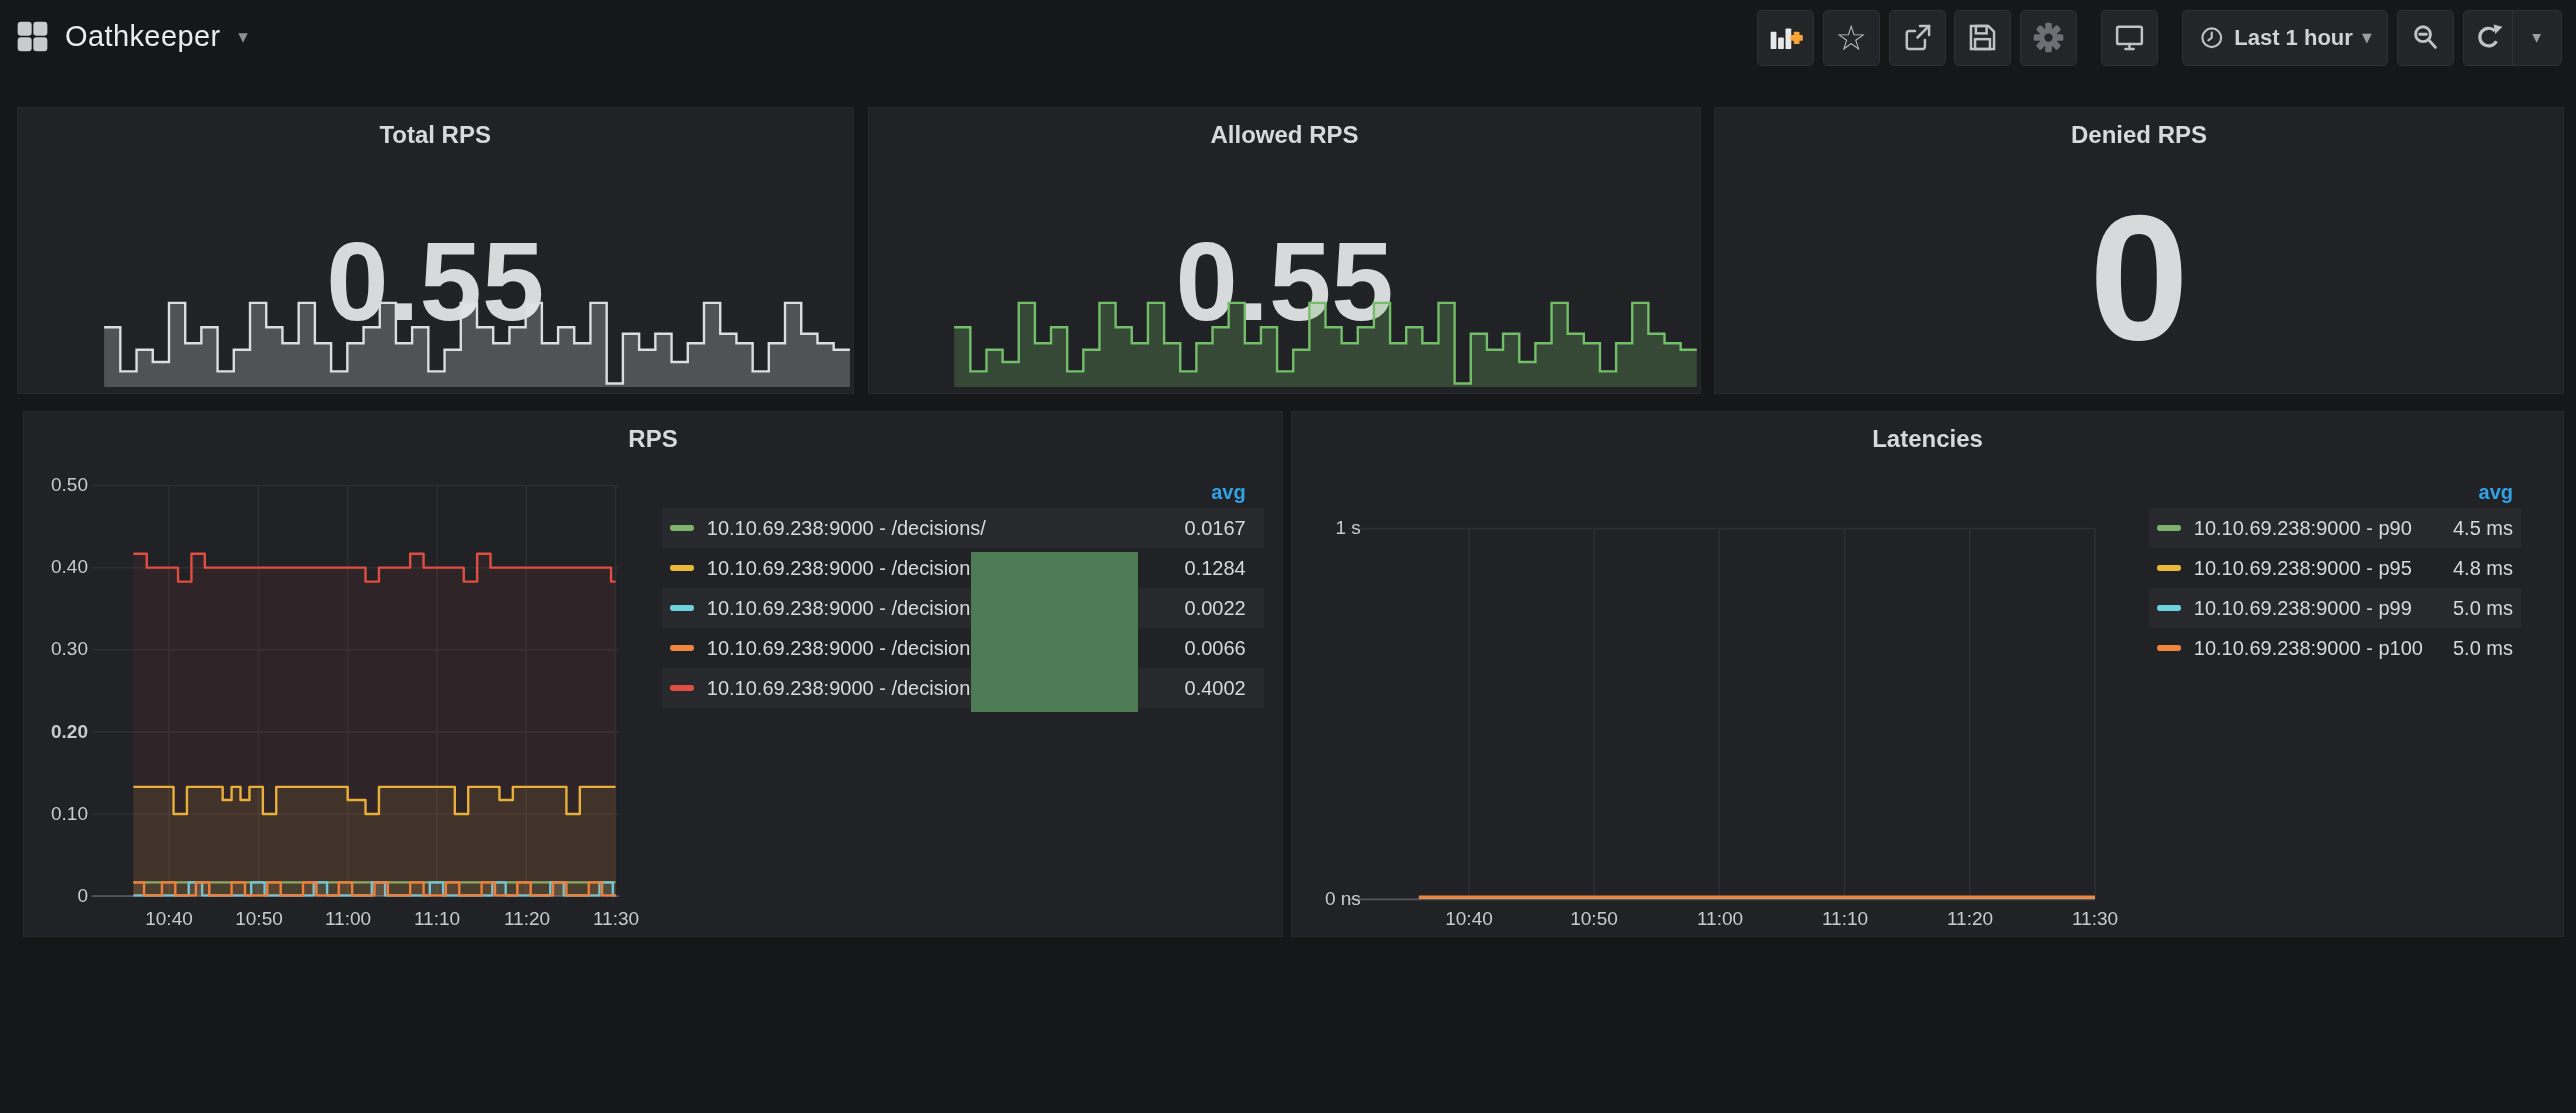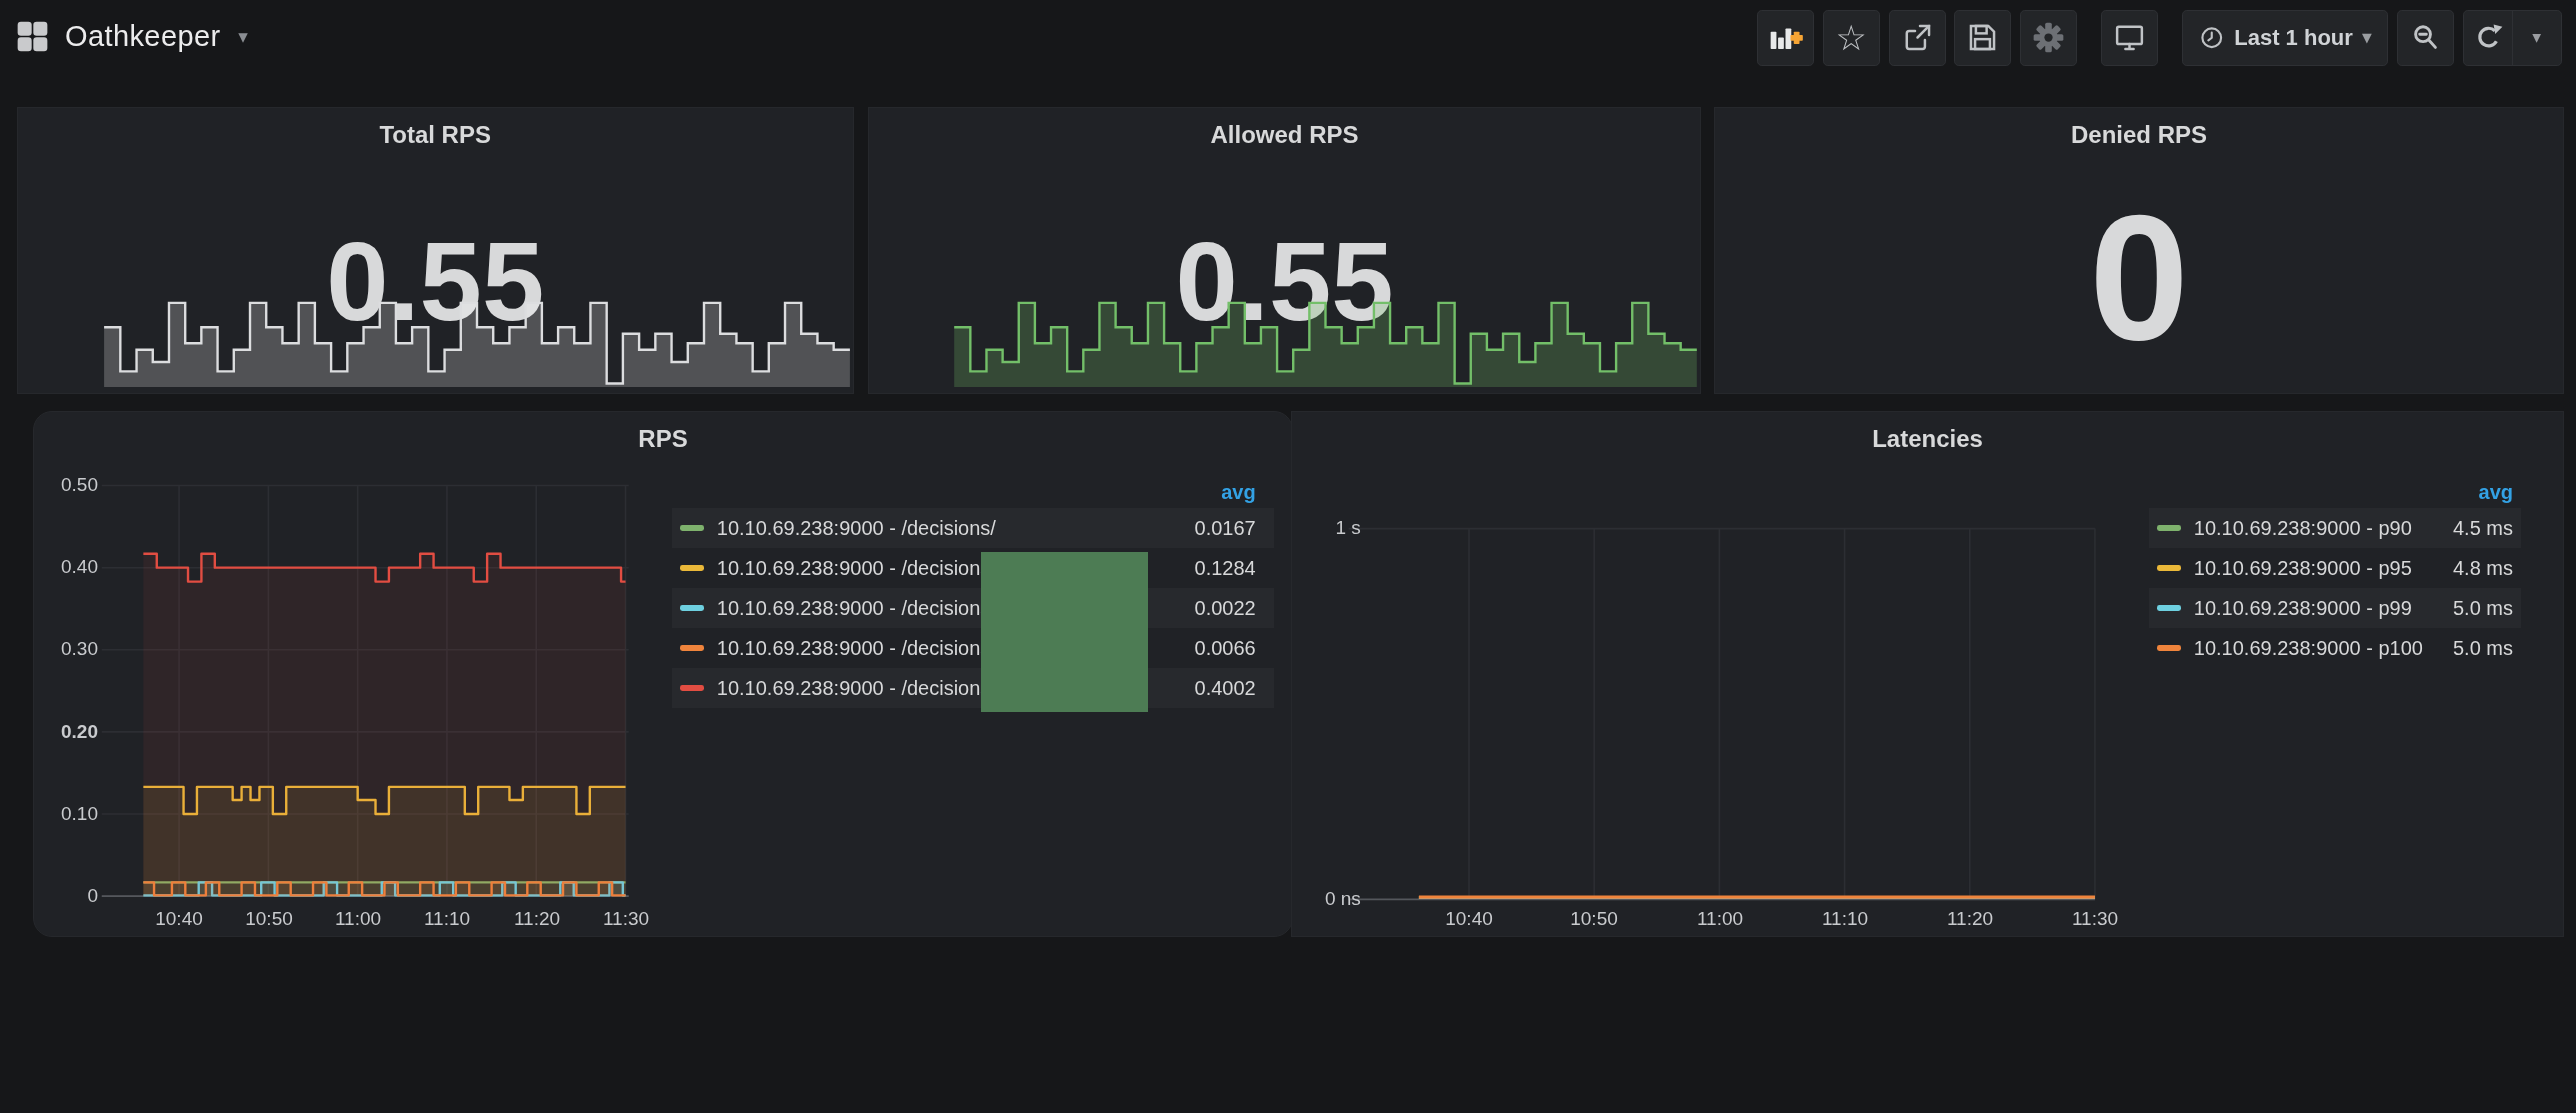--- a/index.html
+++ b/index.html
@@ -173,21 +173,21 @@
         <path d="M 0 46.8 H 20.3 V 102.3 H 40.6 V 75.2 H 60.9 V 90.5 H 81.2 V 16.2 H 101.5 V 66.9 H 121.8 V 46.8 H 142.1 V 102.3 H 162.4 V 75.2 H 182.7 V 16.2 H 203.0 V 46.8 H 223.3 V 66.9 H 243.7 V 16.2 H 264.0 V 66.9 H 284.3 V 102.3 H 304.6 V 66.9 H 324.9 V 46.8 H 345.2 V 16.2 H 365.5 V 66.9 H 385.8 V 46.8 H 406.1 V 102.3 H 426.4 V 75.2 H 446.7 V 16.2 H 467.0 V 46.8 H 487.3 V 66.9 H 507.6 V 46.8 H 527.9 V 16.2 H 548.2 V 66.9 H 568.5 V 46.8 H 588.8 V 66.9 H 609.1 V 16.2 H 629.4 V 117.6 H 649.7 V 55.1 H 670.0 V 75.2 H 690.3 V 55.1 H 710.7 V 90.5 H 731.0 V 66.9 H 751.3 V 16.2 H 771.6 V 55.1 H 791.9 V 66.9 H 812.2 V 102.3 H 832.5 V 66.9 H 852.8 V 16.2 H 873.1 V 55.1 H 893.4 V 66.9 H 913.7 V 75.2 H 934 V 122 H 0 Z" fill="rgba(115,191,105,0.25)" stroke="none"></path>
         <path d="M 0 46.8 H 20.3 V 102.3 H 40.6 V 75.2 H 60.9 V 90.5 H 81.2 V 16.2 H 101.5 V 66.9 H 121.8 V 46.8 H 142.1 V 102.3 H 162.4 V 75.2 H 182.7 V 16.2 H 203.0 V 46.8 H 223.3 V 66.9 H 243.7 V 16.2 H 264.0 V 66.9 H 284.3 V 102.3 H 304.6 V 66.9 H 324.9 V 46.8 H 345.2 V 16.2 H 365.5 V 66.9 H 385.8 V 46.8 H 406.1 V 102.3 H 426.4 V 75.2 H 446.7 V 16.2 H 467.0 V 46.8 H 487.3 V 66.9 H 507.6 V 46.8 H 527.9 V 16.2 H 548.2 V 66.9 H 568.5 V 46.8 H 588.8 V 66.9 H 609.1 V 16.2 H 629.4 V 117.6 H 649.7 V 55.1 H 670.0 V 75.2 H 690.3 V 55.1 H 710.7 V 90.5 H 731.0 V 66.9 H 751.3 V 16.2 H 771.6 V 55.1 H 791.9 V 66.9 H 812.2 V 102.3 H 832.5 V 66.9 H 852.8 V 16.2 H 873.1 V 55.1 H 893.4 V 66.9 H 913.7 V 75.2 H 934" fill="none" stroke="#73bf69" stroke-width="3"></path>
       </svg>
   </div>
 
   <div class="panel" id="p-stat-2" style="left:1714px;top:107px;width:850px;height:287px;">
     <div class="panel-title">Denied RPS</div>
     <div class="stat-value stat-lg">0</div>
   </div>
 
-  <div class="panel" id="p-rps" style="left:33px;top:411px;width:1260px;height:526px;border-radius:19px;">
+  <div class="panel" id="p-rps" style="left:23px;top:411px;width:1260px;height:526px;">
     <div class="panel-title">RPS</div>
     <svg class="chart-svg" id="rps-svg" width="1258" height="525" viewBox="0 0 1578 658">
         <line x1="182" x2="182" y1="92" y2="607" stroke="#2c2e33" stroke-width="2"></line>
         <line x1="294" x2="294" y1="92" y2="607" stroke="#2c2e33" stroke-width="2"></line>
         <line x1="406" x2="406" y1="92" y2="607" stroke="#2c2e33" stroke-width="2"></line>
         <line x1="518" x2="518" y1="92" y2="607" stroke="#2c2e33" stroke-width="2"></line>
         <line x1="630" x2="630" y1="92" y2="607" stroke="#2c2e33" stroke-width="2"></line>
         <line x1="742" x2="742" y1="92" y2="607" stroke="#2c2e33" stroke-width="2"></line>
         <line x1="85" x2="746" y1="92" y2="92" stroke="#2c2e33" stroke-width="2"></line>
         <line x1="85" x2="746" y1="195" y2="195" stroke="#2c2e33" stroke-width="2"></line>

